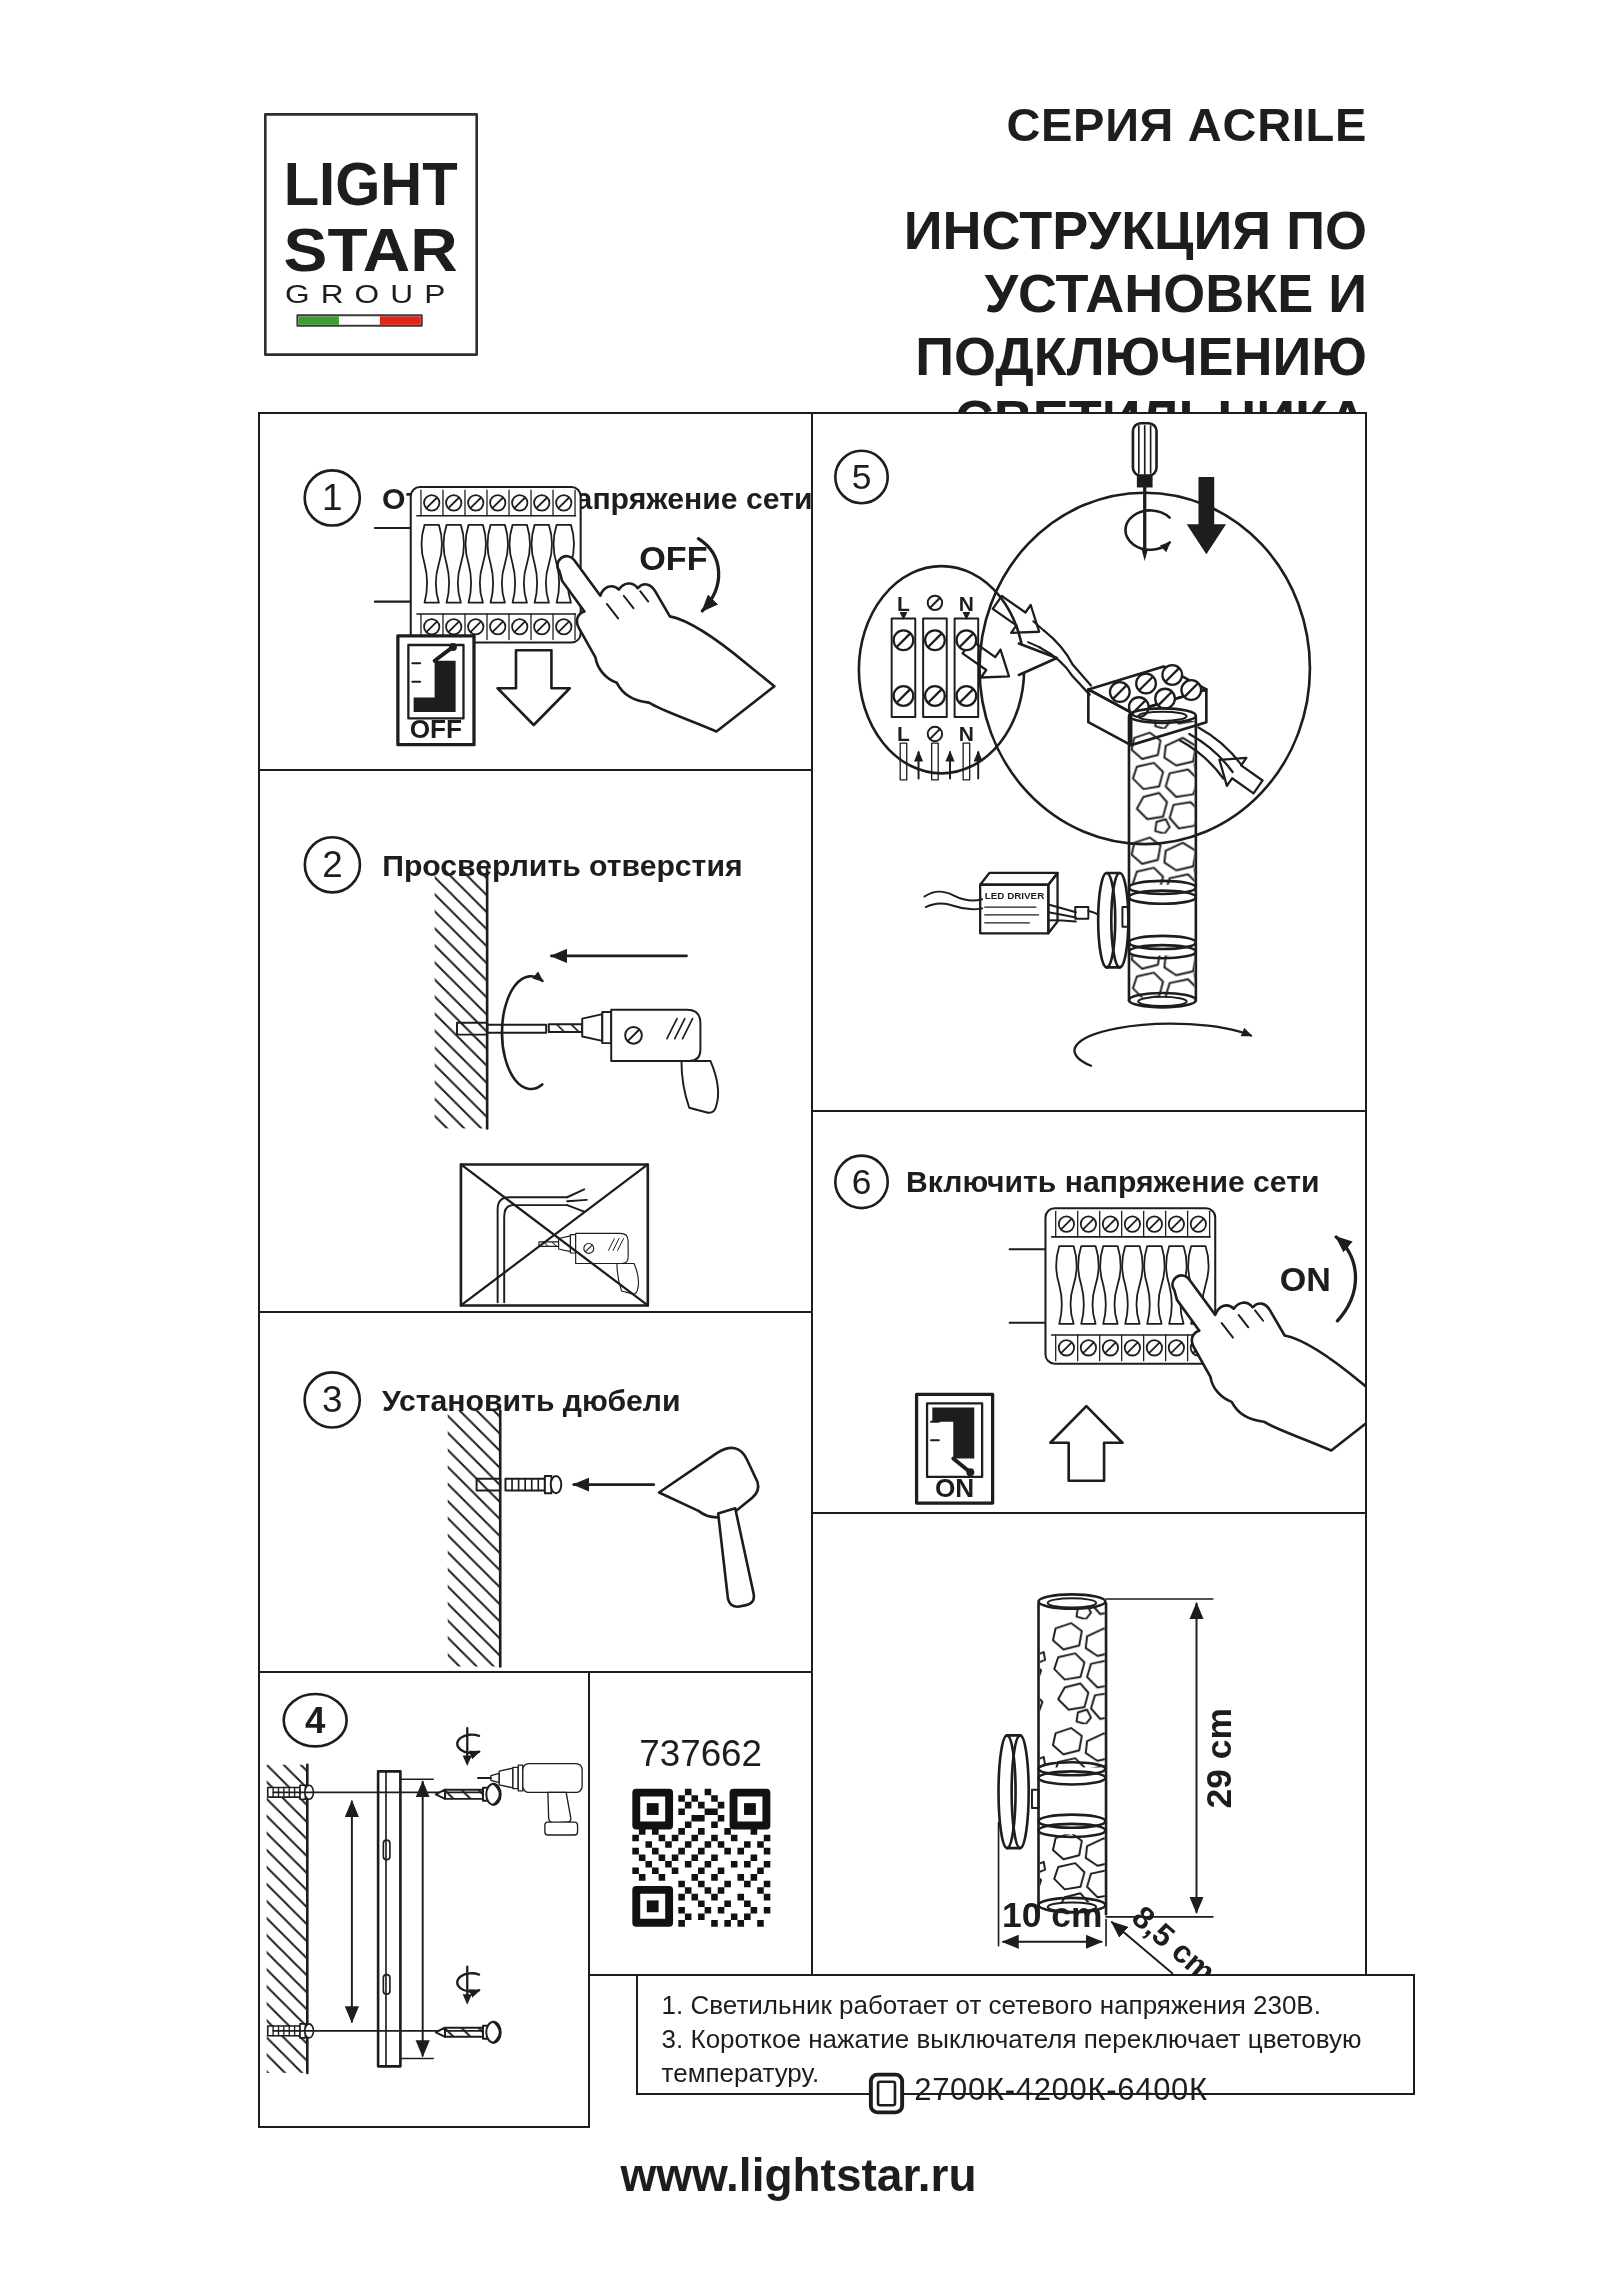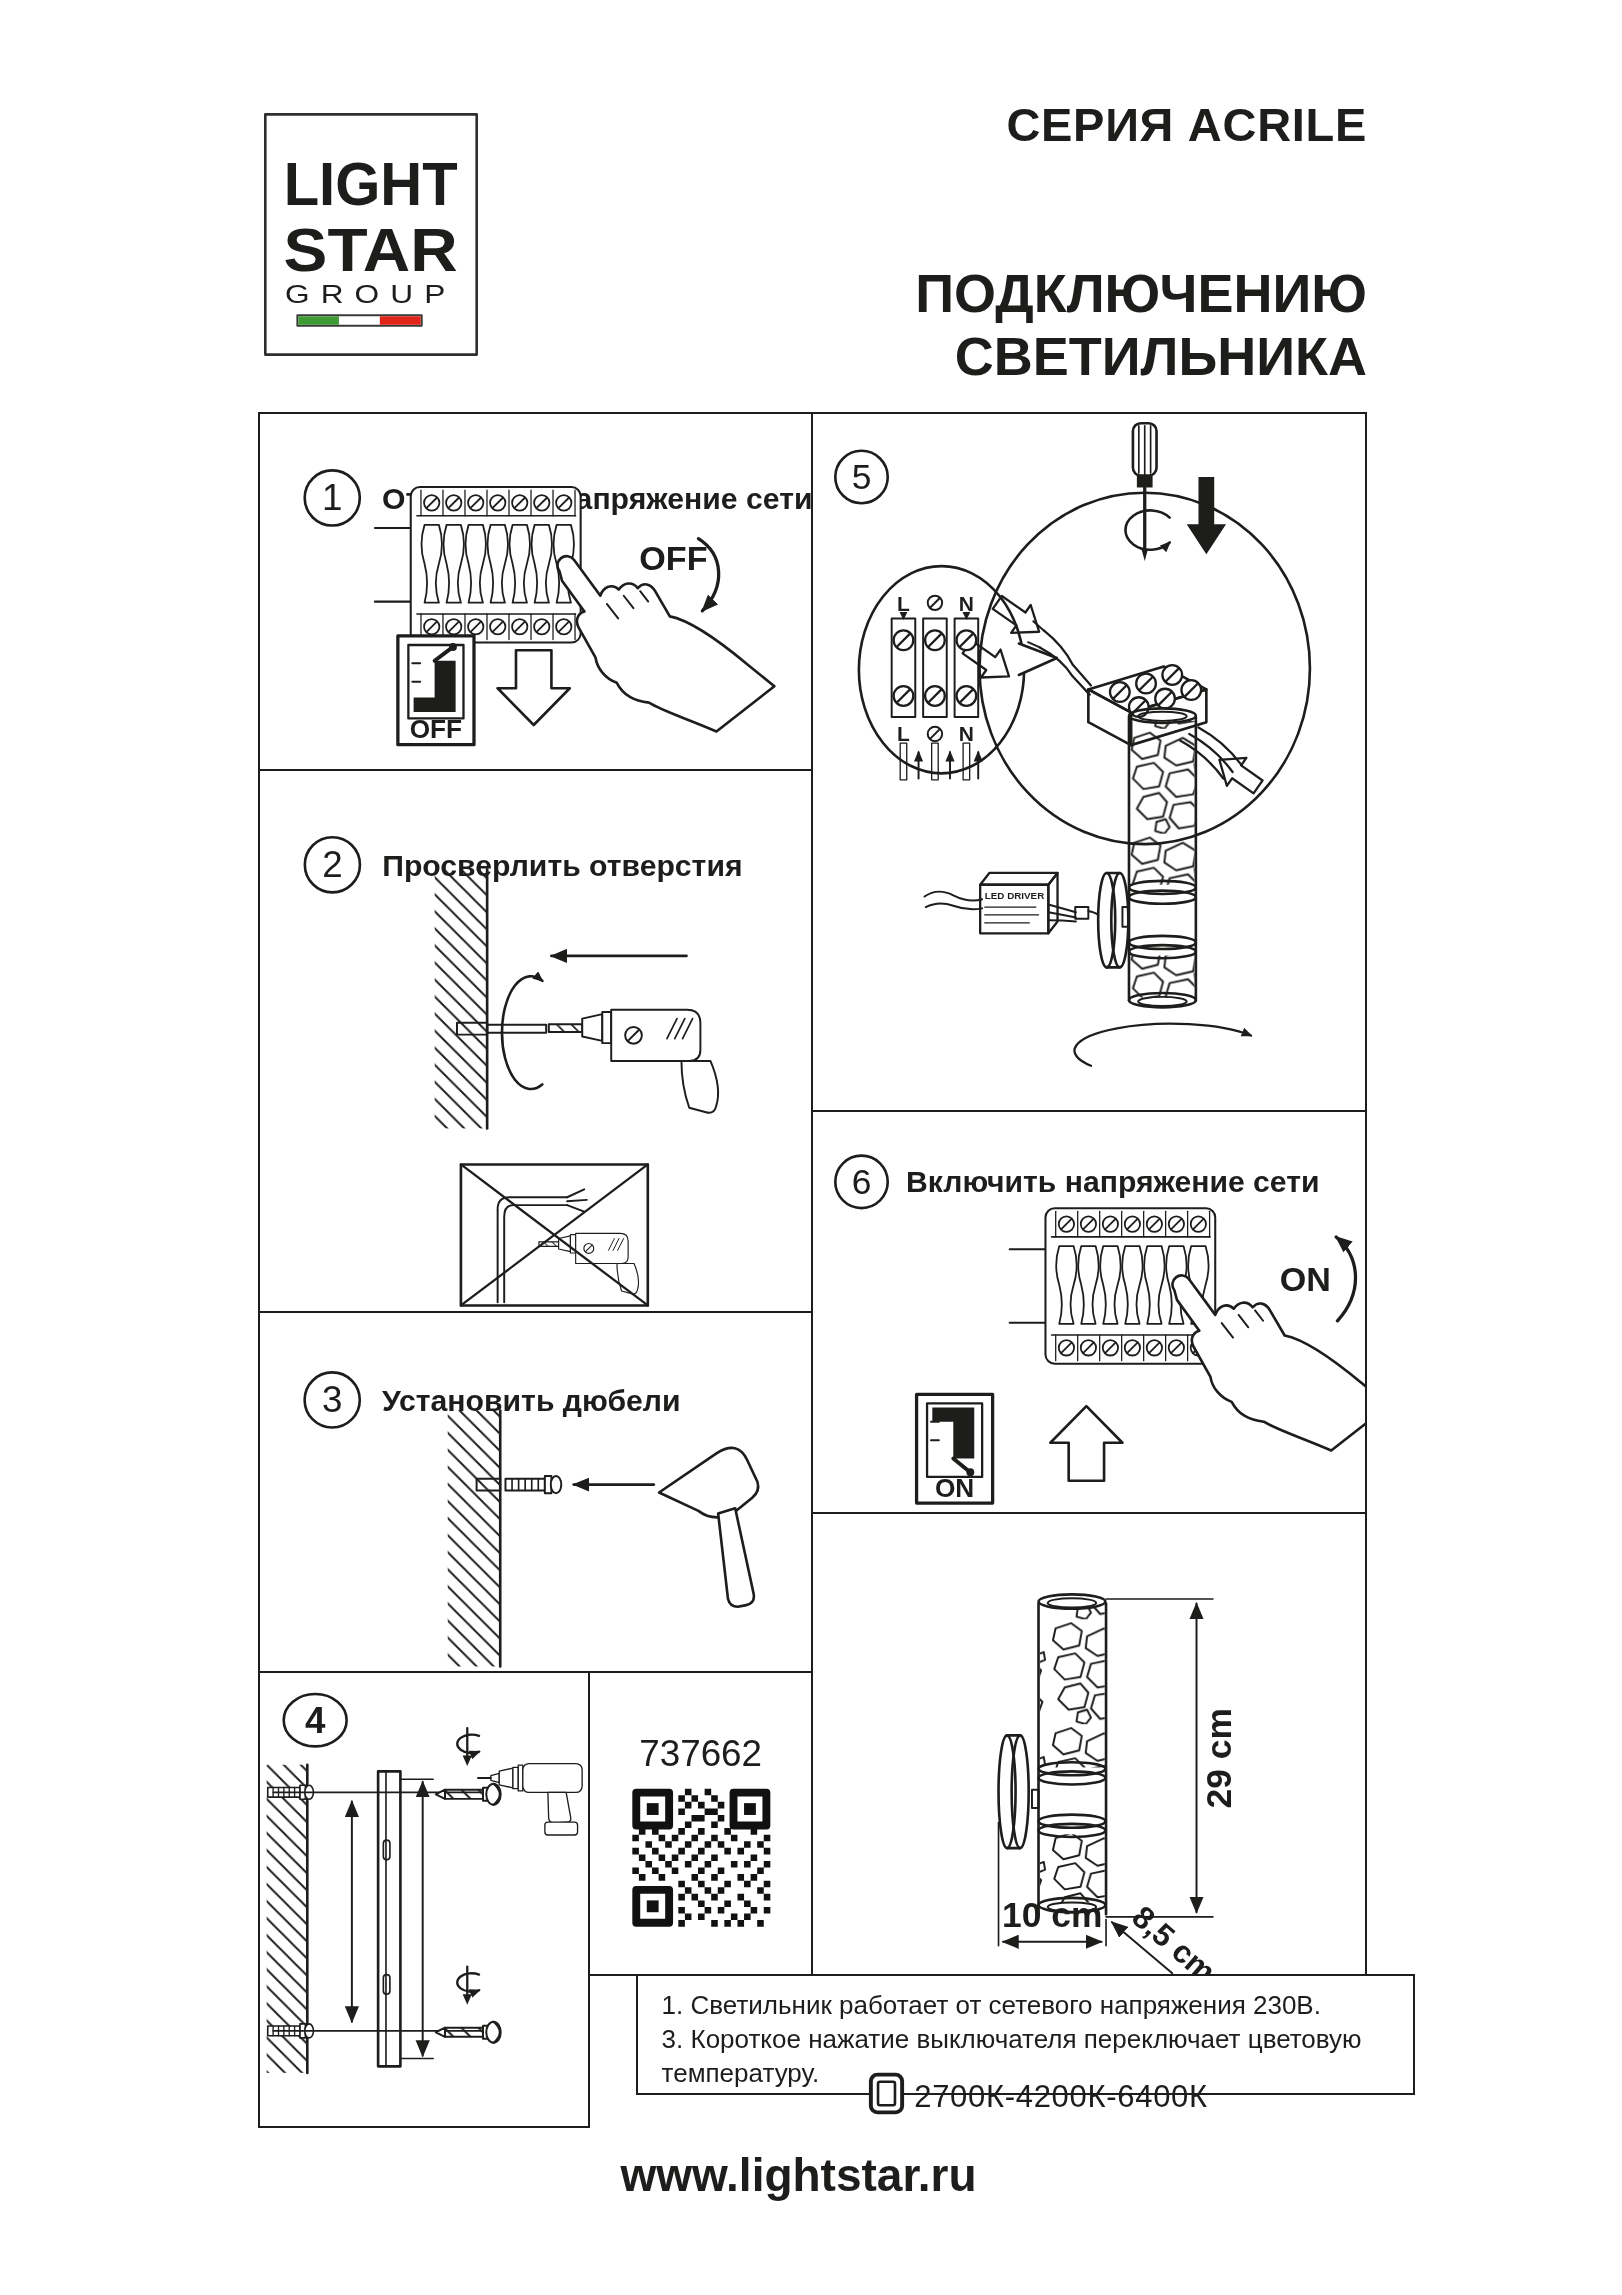--- a/index.html
+++ b/index.html
@@ -9,21 +9,21 @@
   .panel > svg{position:absolute;left:0;top:0;width:100%;height:100%;display:block;}
   svg{stroke-linecap:round;stroke-linejoin:round;}
   svg text{fill:#1d1d1b;stroke:none;font-family:"Liberation Sans",sans-serif;}
   .ln{stroke:#1d1d1b;fill:none;}
   .header{position:absolute;top:97px;left:589px;right:256px;text-align:right;}
   .hdr-series{font-size:47px;font-weight:bold;letter-spacing:0.7px;}
   .hdr-article{font-size:47px;font-weight:bold;margin-top:19.6px;letter-spacing:0.7px;}
   .hdr-title{font-size:54px;font-weight:bold;margin-top:47px;line-height:63px;}
   .logo-svg{position:absolute;left:264px;top:113px;}
   .notes-text{position:absolute;left:23.6px;top:11.8px;font-size:26px;line-height:34px;color:#1d1d1b;}
-  .temp-row{position:absolute;left:230px;top:96px;height:43px;display:flex;align-items:flex-end;}
+  .temp-row{position:absolute;left:230px;top:96px;height:43px;display:flex;align-items:flex-start;}
   .temp-label{font-size:31px;margin-left:9.2px;letter-spacing:0.7px;}
   .footer{position:absolute;left:0;top:2148px;width:1597px;text-align:center;
           font-size:46px;font-weight:bold;}
 </style>
 </head>
 <body>
 
 <div class="page">
 
   <svg width="0" height="0" style="position:absolute" aria-hidden="true">
@@ -205,21 +205,21 @@
     <g>
       <rect x="51" y="309" width="190" height="16" fill="#fff" stroke="#3a3a38" stroke-width="3"></rect>
       <rect x="52.5" y="310.5" width="62" height="13" fill="#3f9c35"></rect>
       <rect x="177" y="310.5" width="62.5" height="13" fill="#e0251b"></rect>
     </g>
   </svg>
 
   <div class="header">
     <div class="hdr-series">СЕРИЯ ACRILE</div>
     <div class="hdr-title">
-      <br>
+      <span>ИНСТРУКЦИЯ ПО УСТАНОВКЕ И</span><br>
       <span>ПОДКЛЮЧЕНИЮ СВЕТИЛЬНИКА</span>
     </div>
   </div>
 
   <div class="panel" style="left:258px;top:412px;width:556px;height:359px;">
     <svg viewBox="0 0 841 541">
       <circle cx="110" cy="128" r="42" class="ln" stroke-width="4"></circle>
       <text x="110" y="147" font-size="56" text-anchor="middle">1</text>
       <text x="186" y="145" font-size="46" font-weight="bold">Отключить напряжение сети</text>
       <g transform="translate(175,105) scale(0.78)">

